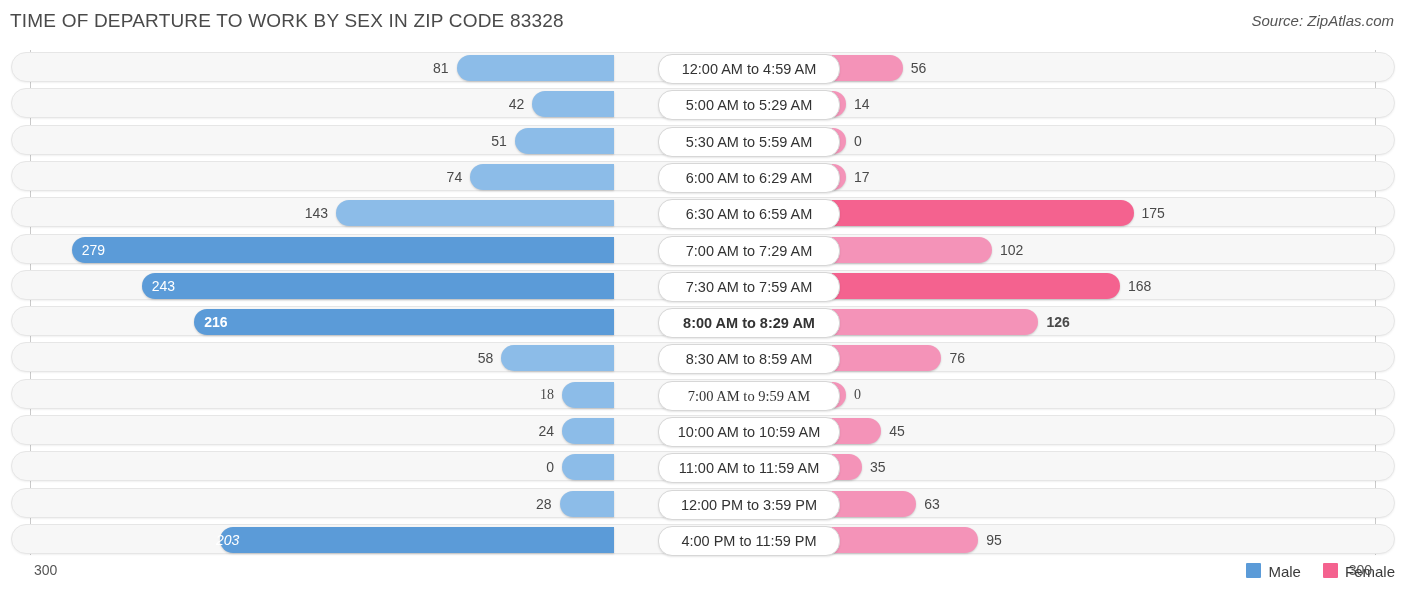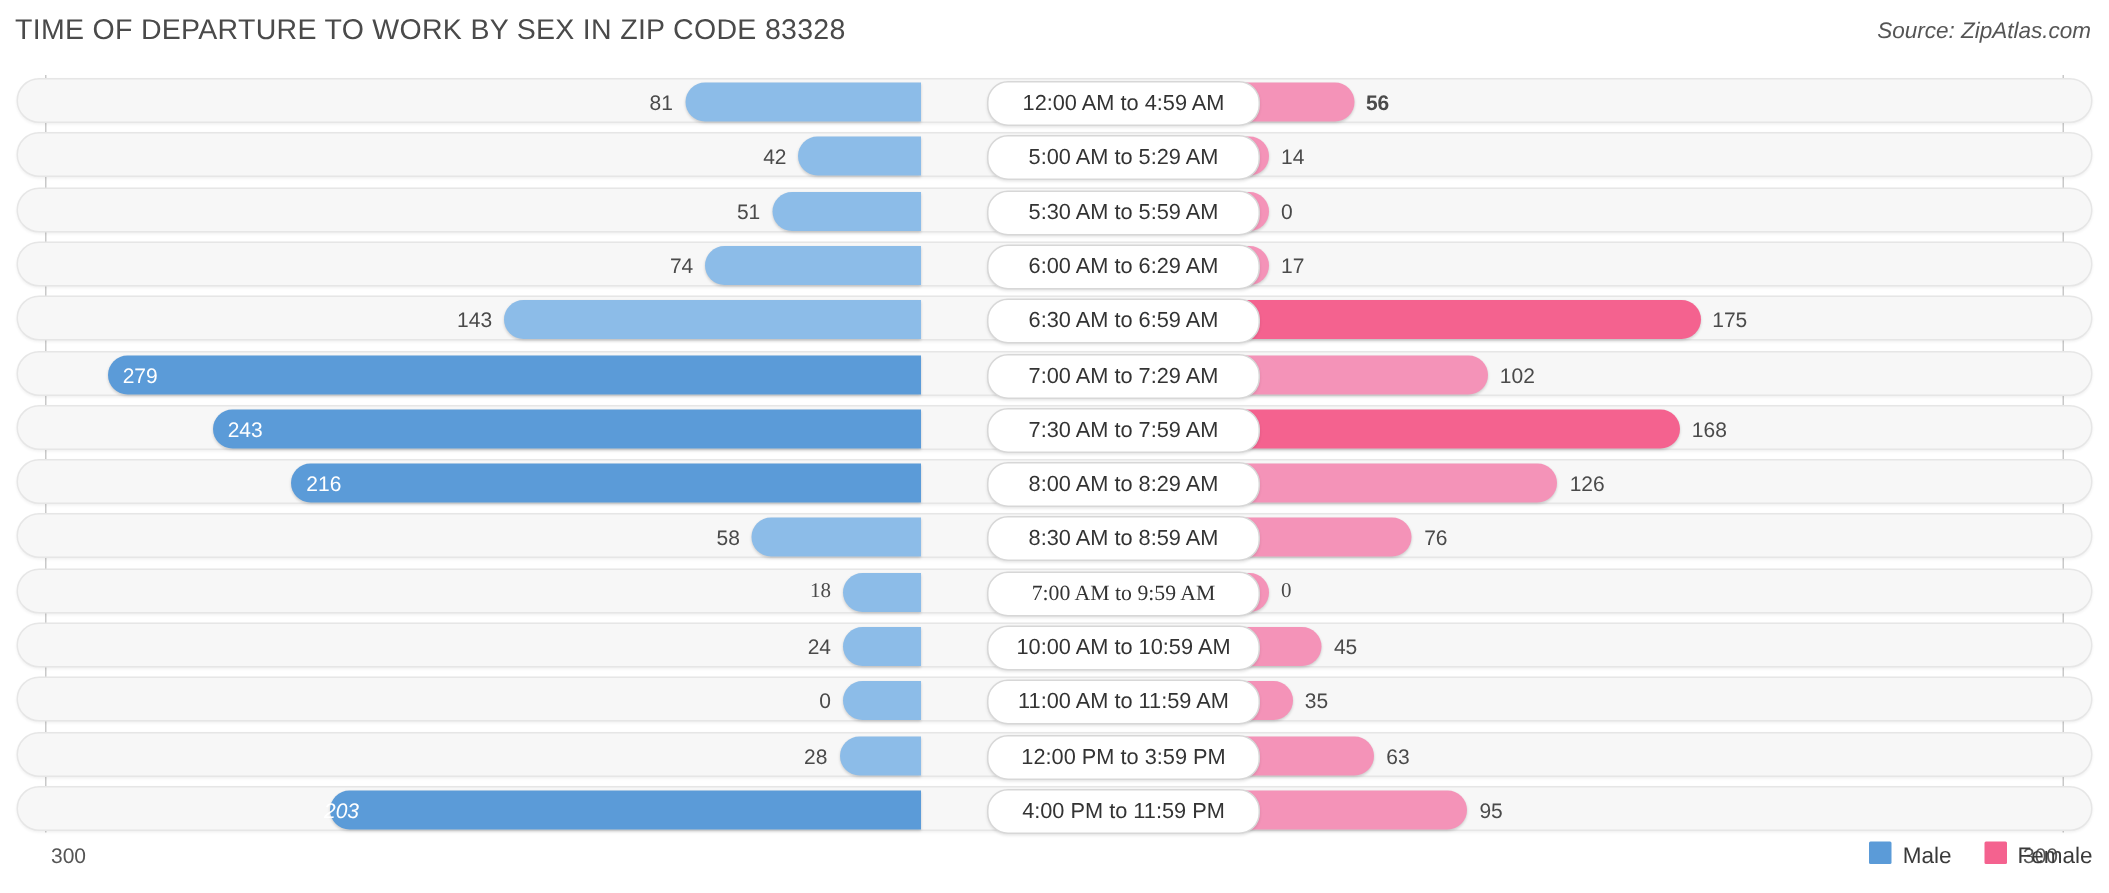--- a/index.html
+++ b/index.html
@@ -172,21 +172,21 @@
   <div class="chart-source">Source: ZipAtlas.com</div>
 </div>
 
 <div class="plot" id="plot">
   <div class="axis-line axis-left"></div>
   <div class="axis-line axis-right"></div>
 <div class="row" style="top: 2px;">
       <div class="bar bar-male" style="left: 444.59px; width: 157.41px; background: rgb(140, 188, 232);"></div>
       <div class="val val-male-out" style="left: 396.59px; width: 40px;">81</div>
       <div class="bar bar-female" style="left: 782px; width: 108.64px; background: rgb(244, 147, 184);"></div>
-      <div class="val val-female-out" style="left: 898.64px; font-weight: bold;">56</div>
+      <div class="val val-female-out" style="left: 898.64px;">56</div>
       <div class="pill" style="left: 602px; width: 180px;">12:00 AM to 4:59 AM</div>
     </div>
     <div class="row" style="top: 38.3px;">
       <div class="bar bar-male" style="left: 520.38px; width: 81.62px; background: rgb(140, 188, 232);"></div>
       <div class="val val-male-out" style="left: 472.38px; width: 40px;">42</div>
       <div class="bar bar-female" style="left: 782px; width: 52px; background: rgb(244, 147, 184);"></div>
       <div class="val val-female-out" style="left: 842px;">14</div>
       <div class="pill" style="left: 602px; width: 180px;">5:00 AM to 5:29 AM</div>
     </div>
     <div class="row" style="top: 74.6px;">
@@ -217,21 +217,21 @@
       <div class="val val-female-out" style="left: 987.88px;">102</div>
       <div class="pill" style="left: 602px; width: 180px;">7:00 AM to 7:29 AM</div>
     </div>
     <div class="row" style="top: 219.8px;">
       <div class="bar bar-male" style="left: 129.77px; width: 472.23px; background: rgb(91, 155, 216);"></div>
       <div class="val val-in" style="left: 139.77px;">243</div>
       <div class="bar bar-female" style="left: 782px; width: 325.92px; background: rgb(244, 98, 143);"></div>
       <div class="val val-female-out" style="left: 1115.92px;">168</div>
       <div class="pill" style="left: 602px; width: 180px;">7:30 AM to 7:59 AM</div>
     </div>
-    <div class="row" style="top: 256.1px;">
+    <div class="row" style="top: 256.1px; font-weight: bold;">
       <div class="bar bar-male" style="left: 182.24px; width: 419.76px; background: rgb(91, 155, 216);"></div>
       <div class="val val-in" style="left: 192.24px;">216</div>
       <div class="bar bar-female" style="left: 782px; width: 244.44px; background: rgb(244, 147, 184);"></div>
       <div class="val val-female-out" style="left: 1034.44px;">126</div>
       <div class="pill" style="left: 602px; width: 180px;">8:00 AM to 8:29 AM</div>
     </div>
     <div class="row" style="top: 292.4px;">
       <div class="bar bar-male" style="left: 489.287px; width: 112.713px; background: rgb(140, 188, 232);"></div>
       <div class="val val-male-out" style="left: 441.287px; width: 40px;">58</div>
       <div class="bar bar-female" style="left: 782px; width: 147.44px; background: rgb(244, 147, 184);"></div>

